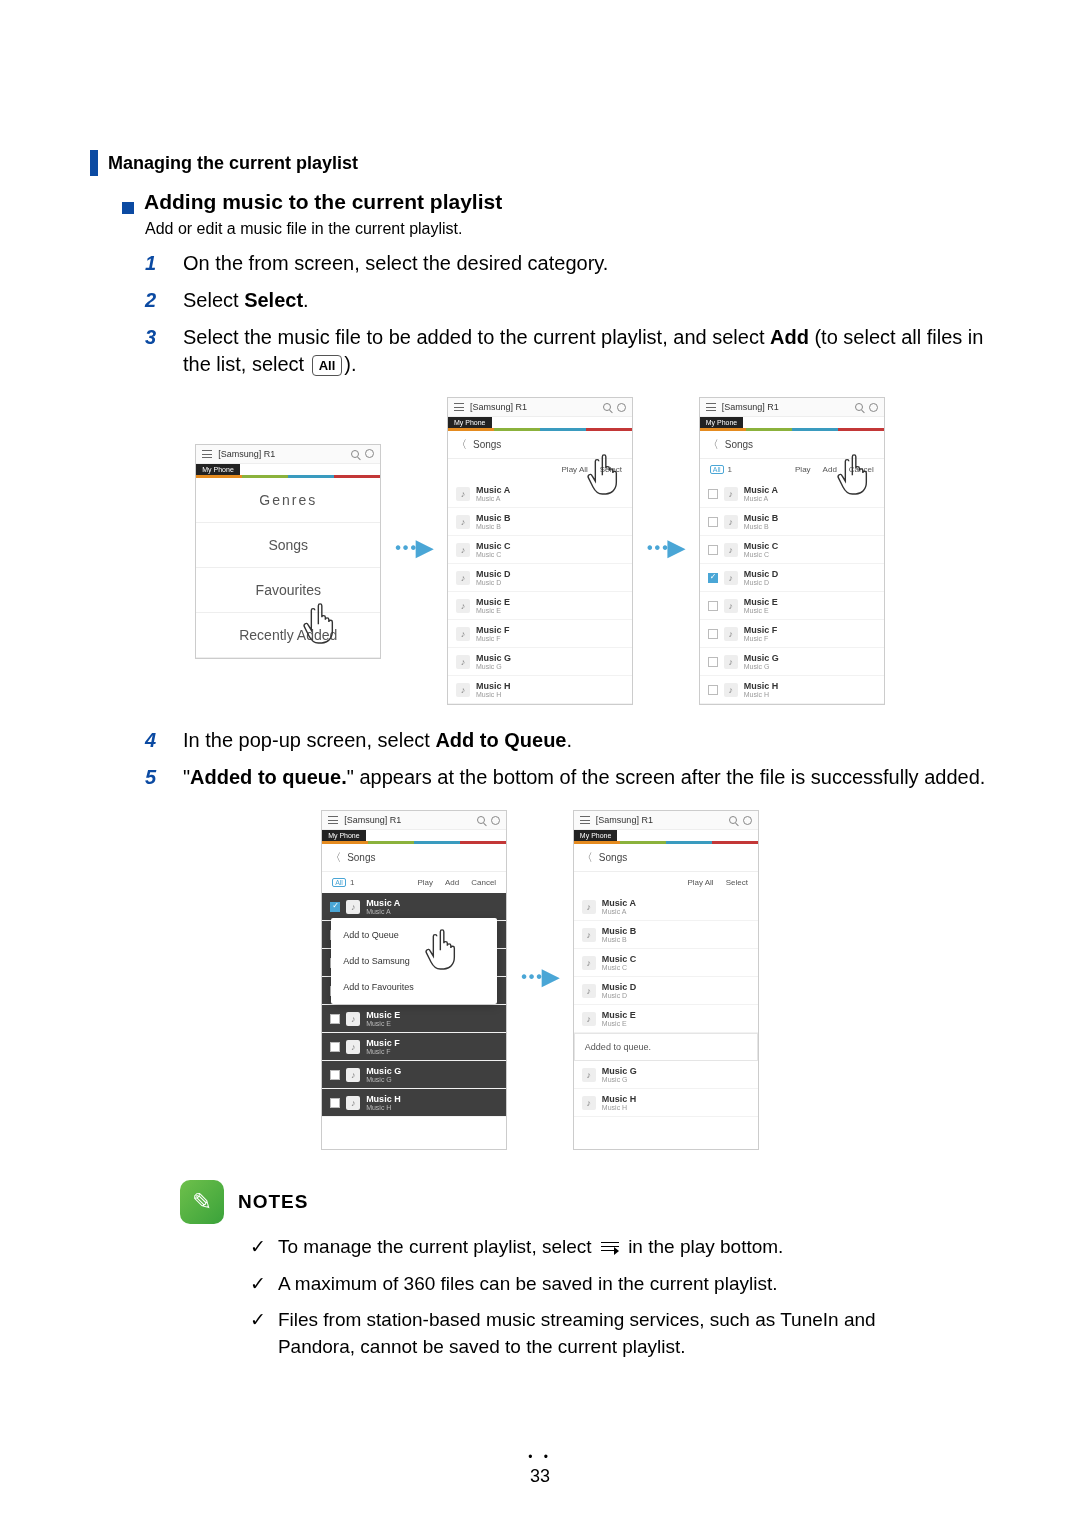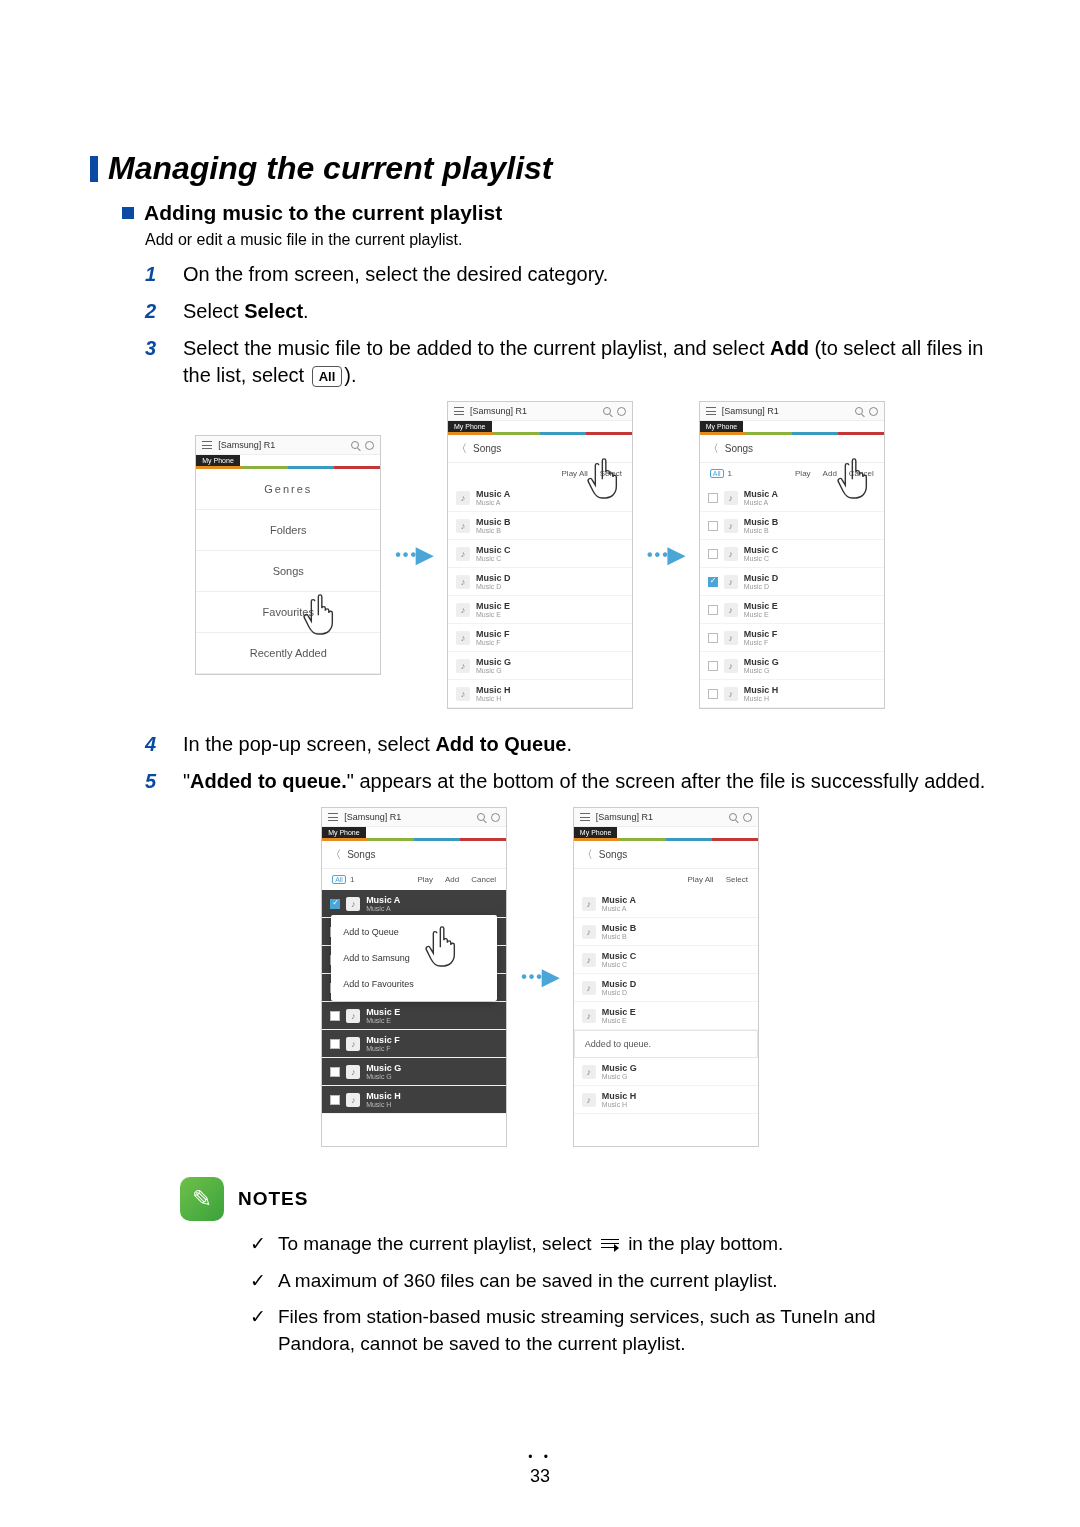--- a/index.html
+++ b/index.html
@@ -9,22 +9,22 @@
     background: #fff;
     font-family: Arial, Helvetica, sans-serif;
     color: #000;
     position: relative;
   }
   .page {
     padding: 150px 90px 0 90px;
   }
   .h1-row { display: flex; align-items: center; margin-bottom: 14px; }
   .h1-bar { width: 8px; height: 26px; background: #0b4aa2; margin-right: 10px; }
-  .h1 { font-size: 32px; font-weight: bold; font-style: italic; }
-  .h2-row { display: flex; align-items: center; margin: 6px 0 6px 32px; }
+  .h1 { font-size: 18px; font-weight: bold; }
+  .h2-row { display: flex; align-items: flex-end; margin: 6px 0 6px 32px; }
   .h2-sq { width: 12px; height: 12px; background: #0b4aa2; margin-right: 10px; }
   .h2 { font-size: 21px; font-weight: bold; }
   .intro { font-size: 16px; margin: 0 0 12px 55px; }
   .steps { margin-left: 55px; }
   .step { display: flex; font-size: 20px; margin-bottom: 10px; line-height: 1.35; }
   .step-num { color: #0b4aa2; font-weight: bold; font-style: italic; width: 38px; flex-shrink: 0; }
   .step-text { flex: 1; }
   .bold { font-weight: bold; }
   .all-pill {
     display: inline-flex; align-items: center; justify-content: center;
@@ -56,37 +56,37 @@
   .gear { display:inline-block;width:9px;height:9px;border:1px solid #888;border-radius:50%;}
   .ph-tab { background:#222;color:#fff;font-size:7px;padding:2px 6px;display:inline-block;}
   .ph-stripe { height:3px; display:flex;}
   .ph-stripe span{flex:1;}
   .c-or{background:#e58b1f;} .c-gr{background:#8bb23c;} .c-bl{background:#3a9bbf;} .c-rd{background:#c33737;}
   .ph-crumb { padding:6px 8px; font-size:10px; color:#444; border-bottom:1px solid #eee; display:flex; align-items:center; gap:6px;}
   .chev{font-size:11px;color:#666;}
   .ph-actions { display:flex; justify-content:flex-end; gap:12px; padding:6px 10px; font-size:8px; color:#555; align-items:center;}
   .ph-actions .lead{margin-right:auto; display:flex; align-items:center; gap:4px;}
   .allbox{border:1px solid #4aa6d6;color:#4aa6d6;font-size:7px;padding:0 2px;border-radius:2px;}
-  .ph-list .cat { text-align:center; padding:14px 0; border-bottom:1px solid #eee; font-size:11px; color:#555;}
+  .ph-list .cat { text-align:center; padding:14px 0; border-bottom:1px solid #eee; font-size:14px; color:#555;}
   .ghost { color:#ddd; font-size:16px; letter-spacing:2px;}
   .ph-song { display:flex; align-items:center; gap:6px; padding:5px 8px; border-bottom:1px solid #f2f2f2;}
   .chk{width:10px;height:10px;border:1px solid #bbb;background:#fff;flex-shrink:0;}
   .chk.on{background:#4aa6d6;border-color:#4aa6d6;position:relative;}
   .chk.on::after{content:"✓";color:#fff;font-size:8px;position:absolute;top:-2px;left:1px;}
   .note-ic{width:14px;height:14px;background:#eee;border-radius:2px;display:flex;align-items:center;justify-content:center;font-size:9px;color:#888;flex-shrink:0;}
   .song-t{font-size:9px;font-weight:bold;}
   .song-s{font-size:7px;color:#999;}
   .ph-song.dk{background:#3f3f3f;}
   .ph-song.dk .song-t{color:#fff;}
   .ph-song.dk .song-s{color:#bbb;}
   .hand {
     position:absolute; pointer-events:none;
   }
   .hand svg { width:56px; height:56px; }
-  .phone-wrap{position:relative;}
+  .phone-wrap{position:relative;margin-top:7px;}
 
   .popup {
     position:absolute; left:10px; right:10px; top:108px; background:#fff;
     box-shadow:0 2px 8px rgba(0,0,0,.25); border-radius:2px; padding:4px 0;
   }
   .popup div{padding:8px 12px;font-size:9px;color:#333;}
   .toast{
     background:#fff;border:1px solid #e5e5e5;padding:8px 10px;font-size:9px;color:#555;
   }
 
@@ -161,21 +161,20 @@
         </div>
         <div><span class="ph-tab">My Phone</span></div>
         <div class="ph-stripe">
             <span class="c-or"></span>
             <span class="c-gr"></span>
             <span class="c-bl"></span>
             <span class="c-rd"></span>
           </div>
         <div class="ph-list">
           <div class="cat ghost">Genres</div>
-          <div class="cat">Folders</div>
           <div class="cat">Songs</div>
           <div class="cat">Favourites</div>
           <div class="cat">Recently Added</div>
         </div>
       </div>
       <div class="hand" style="top:150px;left:100px;">
         <svg viewBox="0 0 48 48">
             <path fill="none" stroke="#333" stroke-width="1.2" d="M20 10v16m0-16c0-2 3-2 3 0v10c0-2 3-2 3 0v2c0-2 3-2 3 0v2c0-2 3-2 3 0v8c0 6-4 10-9 10h-3c-4 0-6-2-8-6l-4-8c-1-2 2-4 3-2l3 5V14c0-2 3-2 3 0"></path>
           </svg>
       </div>

